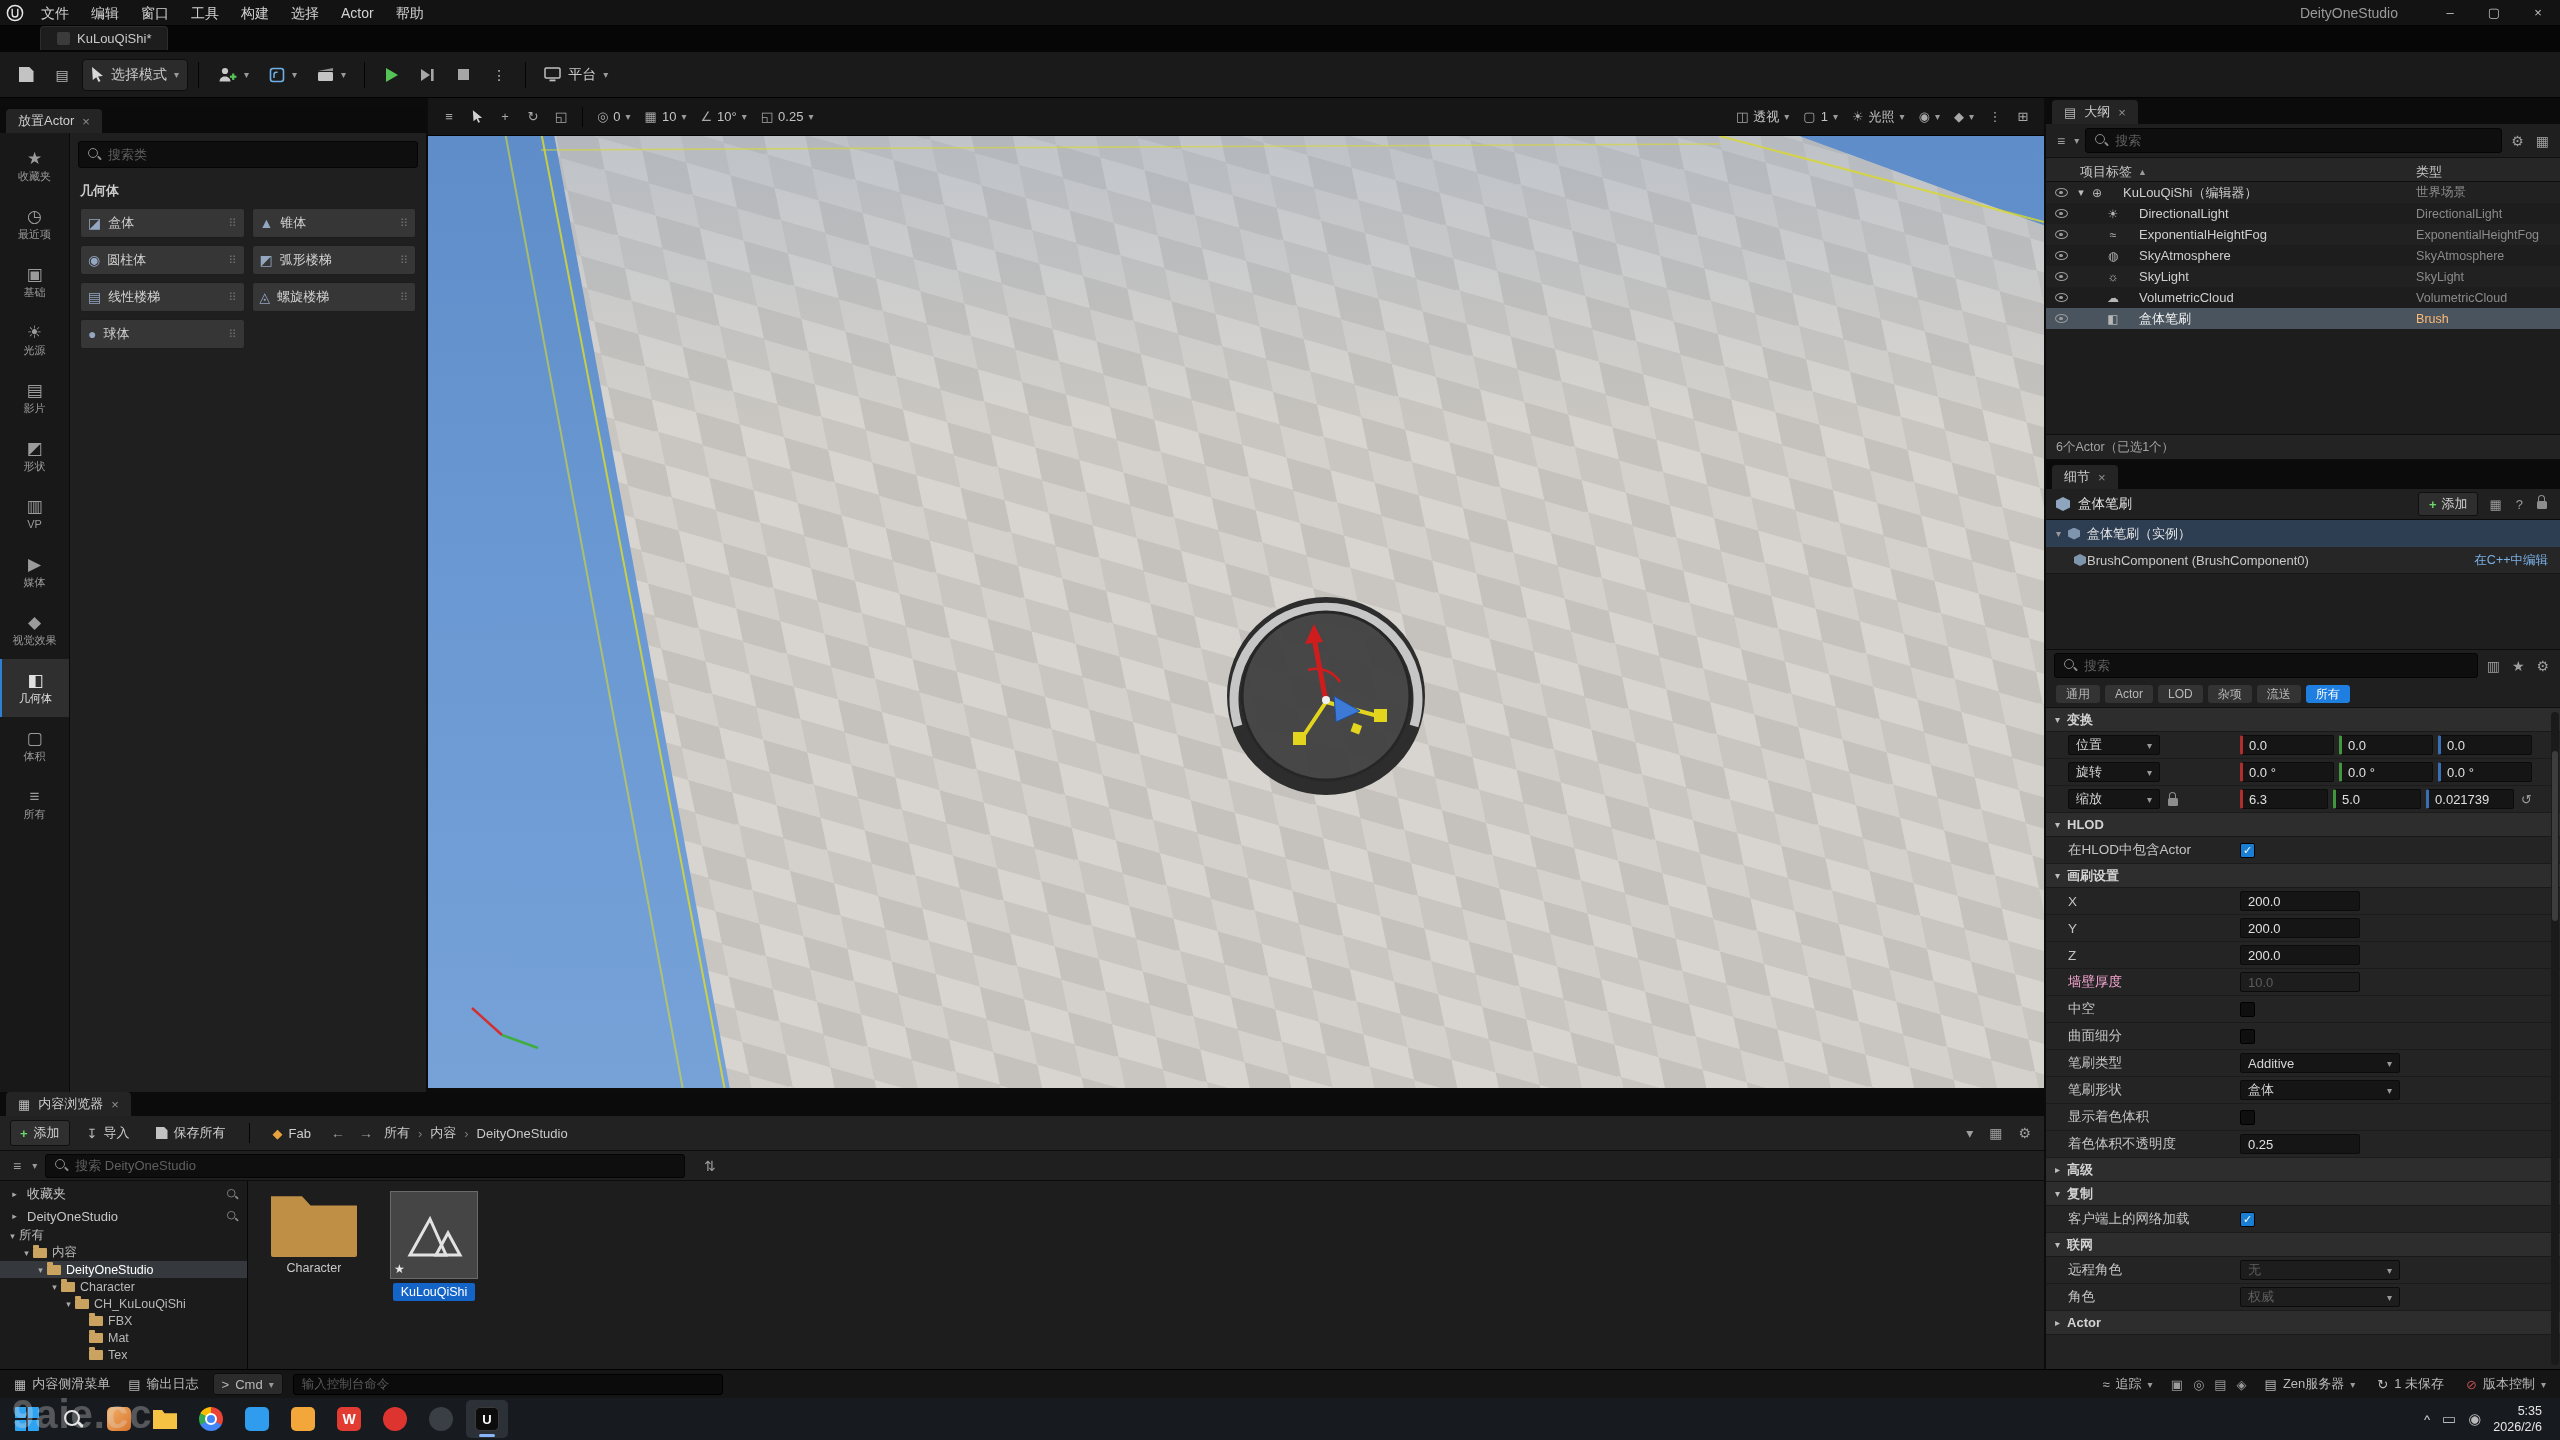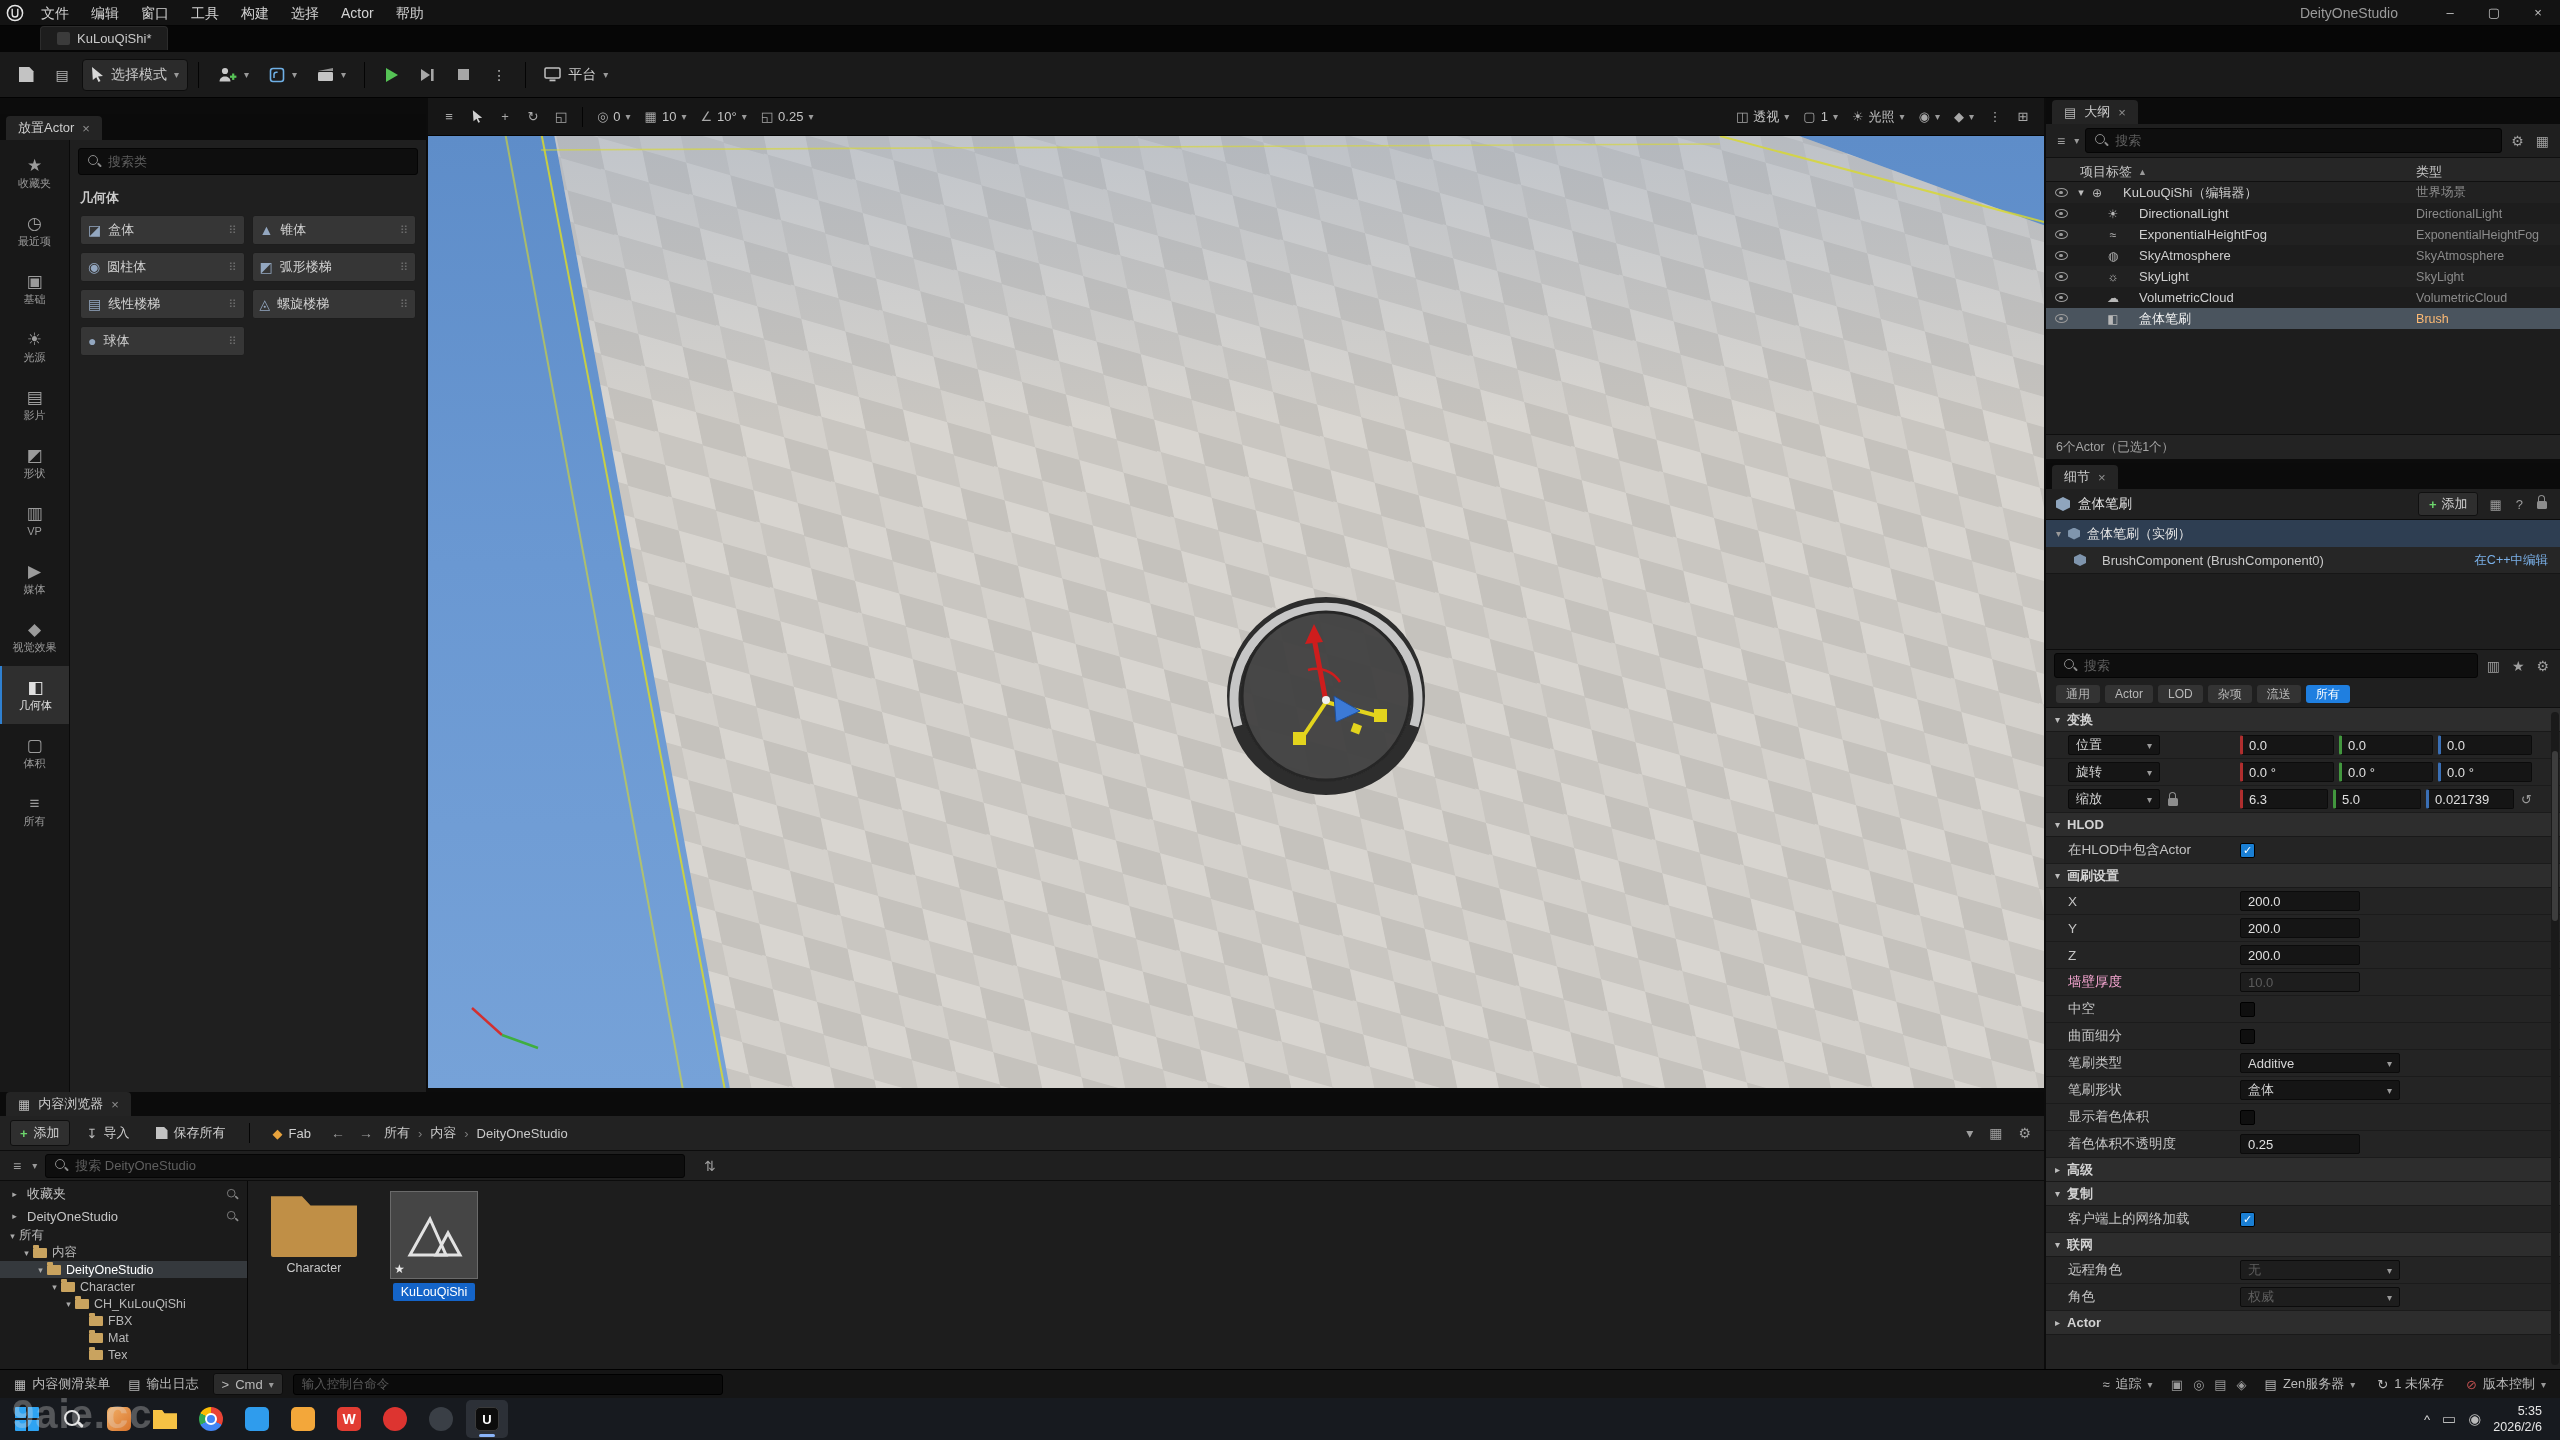--- a/index.html
+++ b/index.html
@@ -30,21 +30,21 @@
   .glyph{color:#b9b9b9}
 
   
   #workspace{position:absolute;left:0;top:98px;width:2560px;height:1271px}
   .panel{position:absolute;background:#1f1f1f;overflow:hidden}
   .panel-tabs{height:26px;background:#0b0b0b;display:flex;align-items:flex-end}
   .ptab{height:24px;background:#242424;border-radius:4px 4px 0 0;display:flex;align-items:center;gap:8px;padding:0 12px;font-size:13px;color:#cdcdcd;margin-left:6px}
   .ptab-close{color:#8f8f8f;font-size:13px}
 
   
-  #place-actor{left:0;top:16px;width:426px;height:990px}
+  #place-actor{left:0;top:9px;width:426px;height:990px}
   #pa-body{position:absolute;left:0;top:26px;right:0;bottom:0;display:flex}
   #pa-rail{width:70px;background:#181818;border-right:1px solid #0a0a0a;display:flex;flex-direction:column;align-items:stretch;padding-top:4px}
   .rail-item{height:58px;display:flex;flex-direction:column;align-items:center;justify-content:center;gap:3px;color:#9b9b9b}
   .rail-item.active{background:#2f2f2f;color:#e0e0e0;border-left:2px solid #2f80d0}
   .rail-glyph{font-size:17px;line-height:1}
   .rail-label{font-size:11px;text-align:center;line-height:1.1}
   #pa-content{flex:1;display:flex;flex-direction:column}
   .search-box{display:flex;align-items:center;gap:7px;background:#0e0e0e;border:1px solid #050505;border-radius:3px;height:27px;padding:0 9px;margin:8px}
   .search-box input{flex:1;background:none;border:none;outline:none;color:#c8c8c8;font-size:13px;font-family:inherit;min-width:0}
   .search-box input::placeholder{color:#5f5f5f}
@@ -99,21 +99,21 @@
   
   #details{left:2046px;top:365px;width:514px;height:906px;display:flex;flex-direction:column}
   #dt-title-row{height:31px;background:#202020;display:flex;align-items:center;gap:8px;padding:0 10px;border-bottom:1px solid #0c0c0c}
   .cube-ico{width:14px;height:14px;background:#8fa5bd;clip-path:polygon(50% 0,100% 25%,100% 75%,50% 100%,0 75%,0 25%);flex:none}
   .cube-ico.small{width:12px;height:12px;background:#7f95ad}
   #dt-obj{font-size:13.5px;color:#e2e2e2}
   #dt-add{margin-left:auto;height:24px;background:#2e2e2e;border:1px solid #101010;border-radius:3px;display:flex;align-items:center;gap:5px;padding:0 10px;font-size:13px}
   .plus{color:#6dd66d;font-weight:bold}
   .dt-hico{color:#9b9b9b;font-size:13px;padding:0 3px}
   #dt-instance{height:27px;background:#2e3e52;display:flex;align-items:center;gap:7px;padding:0 10px;font-size:13px;color:#e6e6e6}
-  #dt-component{height:27px;background:#262626;display:flex;align-items:center;gap:16px;padding:0 10px 0 28px;font-size:13px;color:#c9c9c9;border-bottom:1px solid #161616;position:relative}
+  #dt-component{height:27px;background:#262626;display:flex;align-items:center;gap:1px;padding:0 10px 0 28px;font-size:13px;color:#c9c9c9;border-bottom:1px solid #161616;position:relative}
   #dt-cpp{position:absolute;right:12px;color:#7ab0e8;font-size:12.5px}
   #dt-compspace{height:76px;background:#1e1e1e;border-bottom:1px solid #0d0d0d}
   #dt-search-row{height:31px;display:flex;align-items:center;gap:6px;padding:0 8px;background:#1f1f1f}
   #dt-search-row .search-box{flex:1;margin:0;height:25px}
   #dt-filters{height:27px;display:flex;align-items:center;gap:5px;padding:0 10px;background:#1f1f1f;border-bottom:1px solid #101010}
   .dt-filter{height:18px;display:flex;align-items:center;padding:0 10px;border-radius:3px;background:#333;color:#b8b8b8;font-size:12px}
   .dt-filter.active{background:#1f7fe0;color:#fff}
   #dt-scroll{flex:1;overflow:hidden;background:#232323;position:relative}
   .sec{height:24px;background:#2d2d2d;display:flex;align-items:center;gap:7px;padding:0 9px;font-size:13px;font-weight:bold;color:#d2d2d2;border-bottom:1px solid #191919}
   .sec .exp{font-size:10px;color:#bdbdbd;font-weight:normal}

